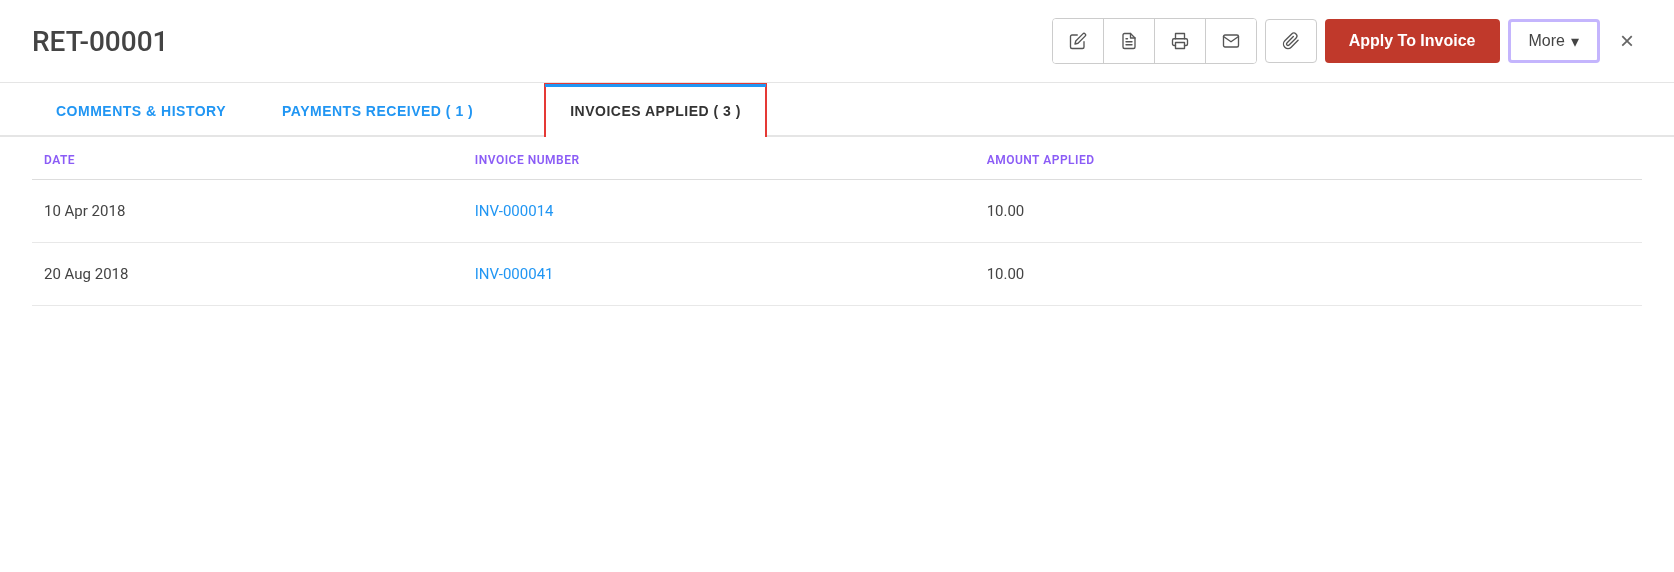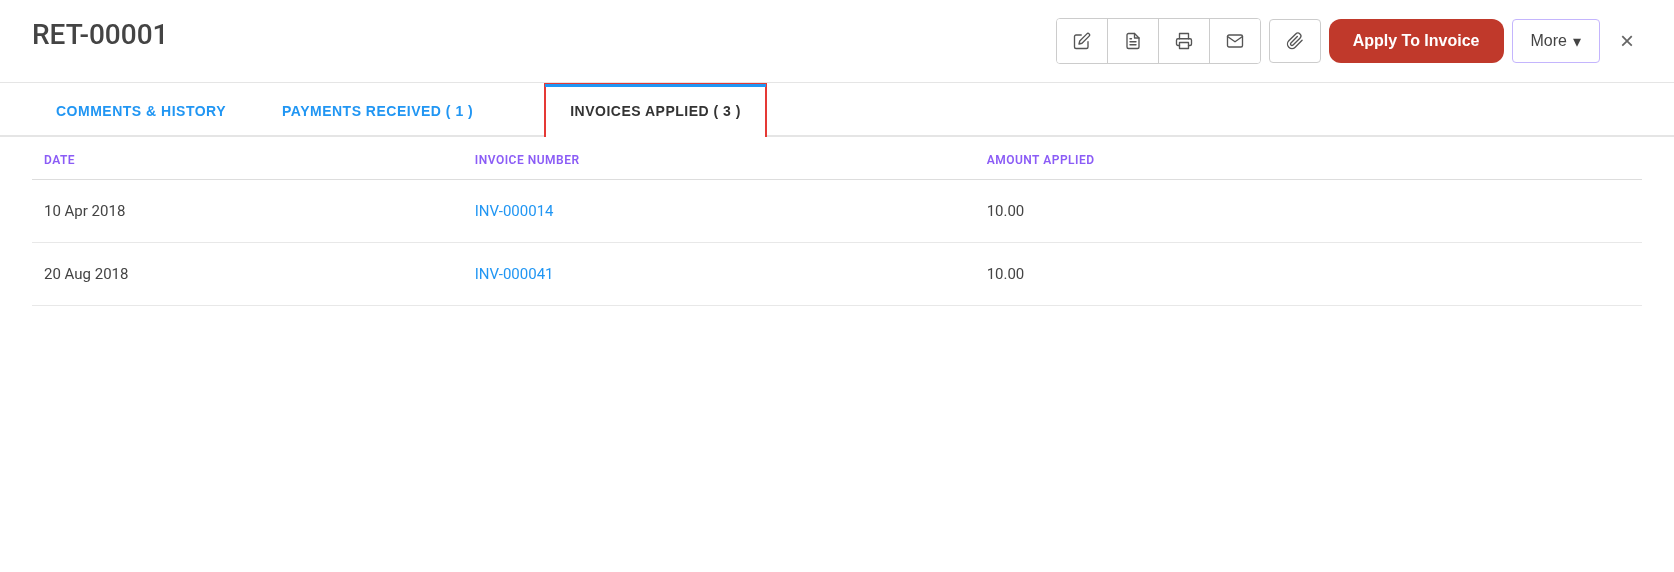--- a/index.html
+++ b/index.html
@@ -7,21 +7,21 @@
       font-family: -apple-system, BlinkMacSystemFont, 'Segoe UI', Roboto, sans-serif;
       background: #fff;
       color: #333;
       width: 1674px;
       min-height: 572px;
     }
 
     
     .header {
       display: flex;
-      align-items: flex-start;
+      align-items: center;
       padding: 18px 32px;
       border-bottom: 1px solid #e5e5e5;
       background: #fff;
     }
     .header-title {
       font-size: 28px;
       font-weight: 500;
       color: #444;
       flex: 1;
     }
@@ -62,31 +62,31 @@
       font-size: 18px;
       color: #555;
       height: 44px;
       display: flex;
       align-items: center;
     }
     .apply-btn {
       background: #c0392b;
       color: #fff;
       border: none;
-      border-radius: 12px;
+      border-radius: 4px;
       padding: 2px 24px;
       font-size: 16px;
       font-weight: 600;
       cursor: pointer;
       height: 44px;
       white-space: nowrap;
     }
     .more-btn {
       background: #fff;
-      border: 1px solid #c4b5fd;
+      border: 3px solid #c4b5fd;
       border-radius: 4px;
       padding: 10px 18px;
       font-size: 16px;
       cursor: pointer;
       height: 44px;
       display: flex;
       align-items: center;
       gap: 6px;
       color: #444;
     }

